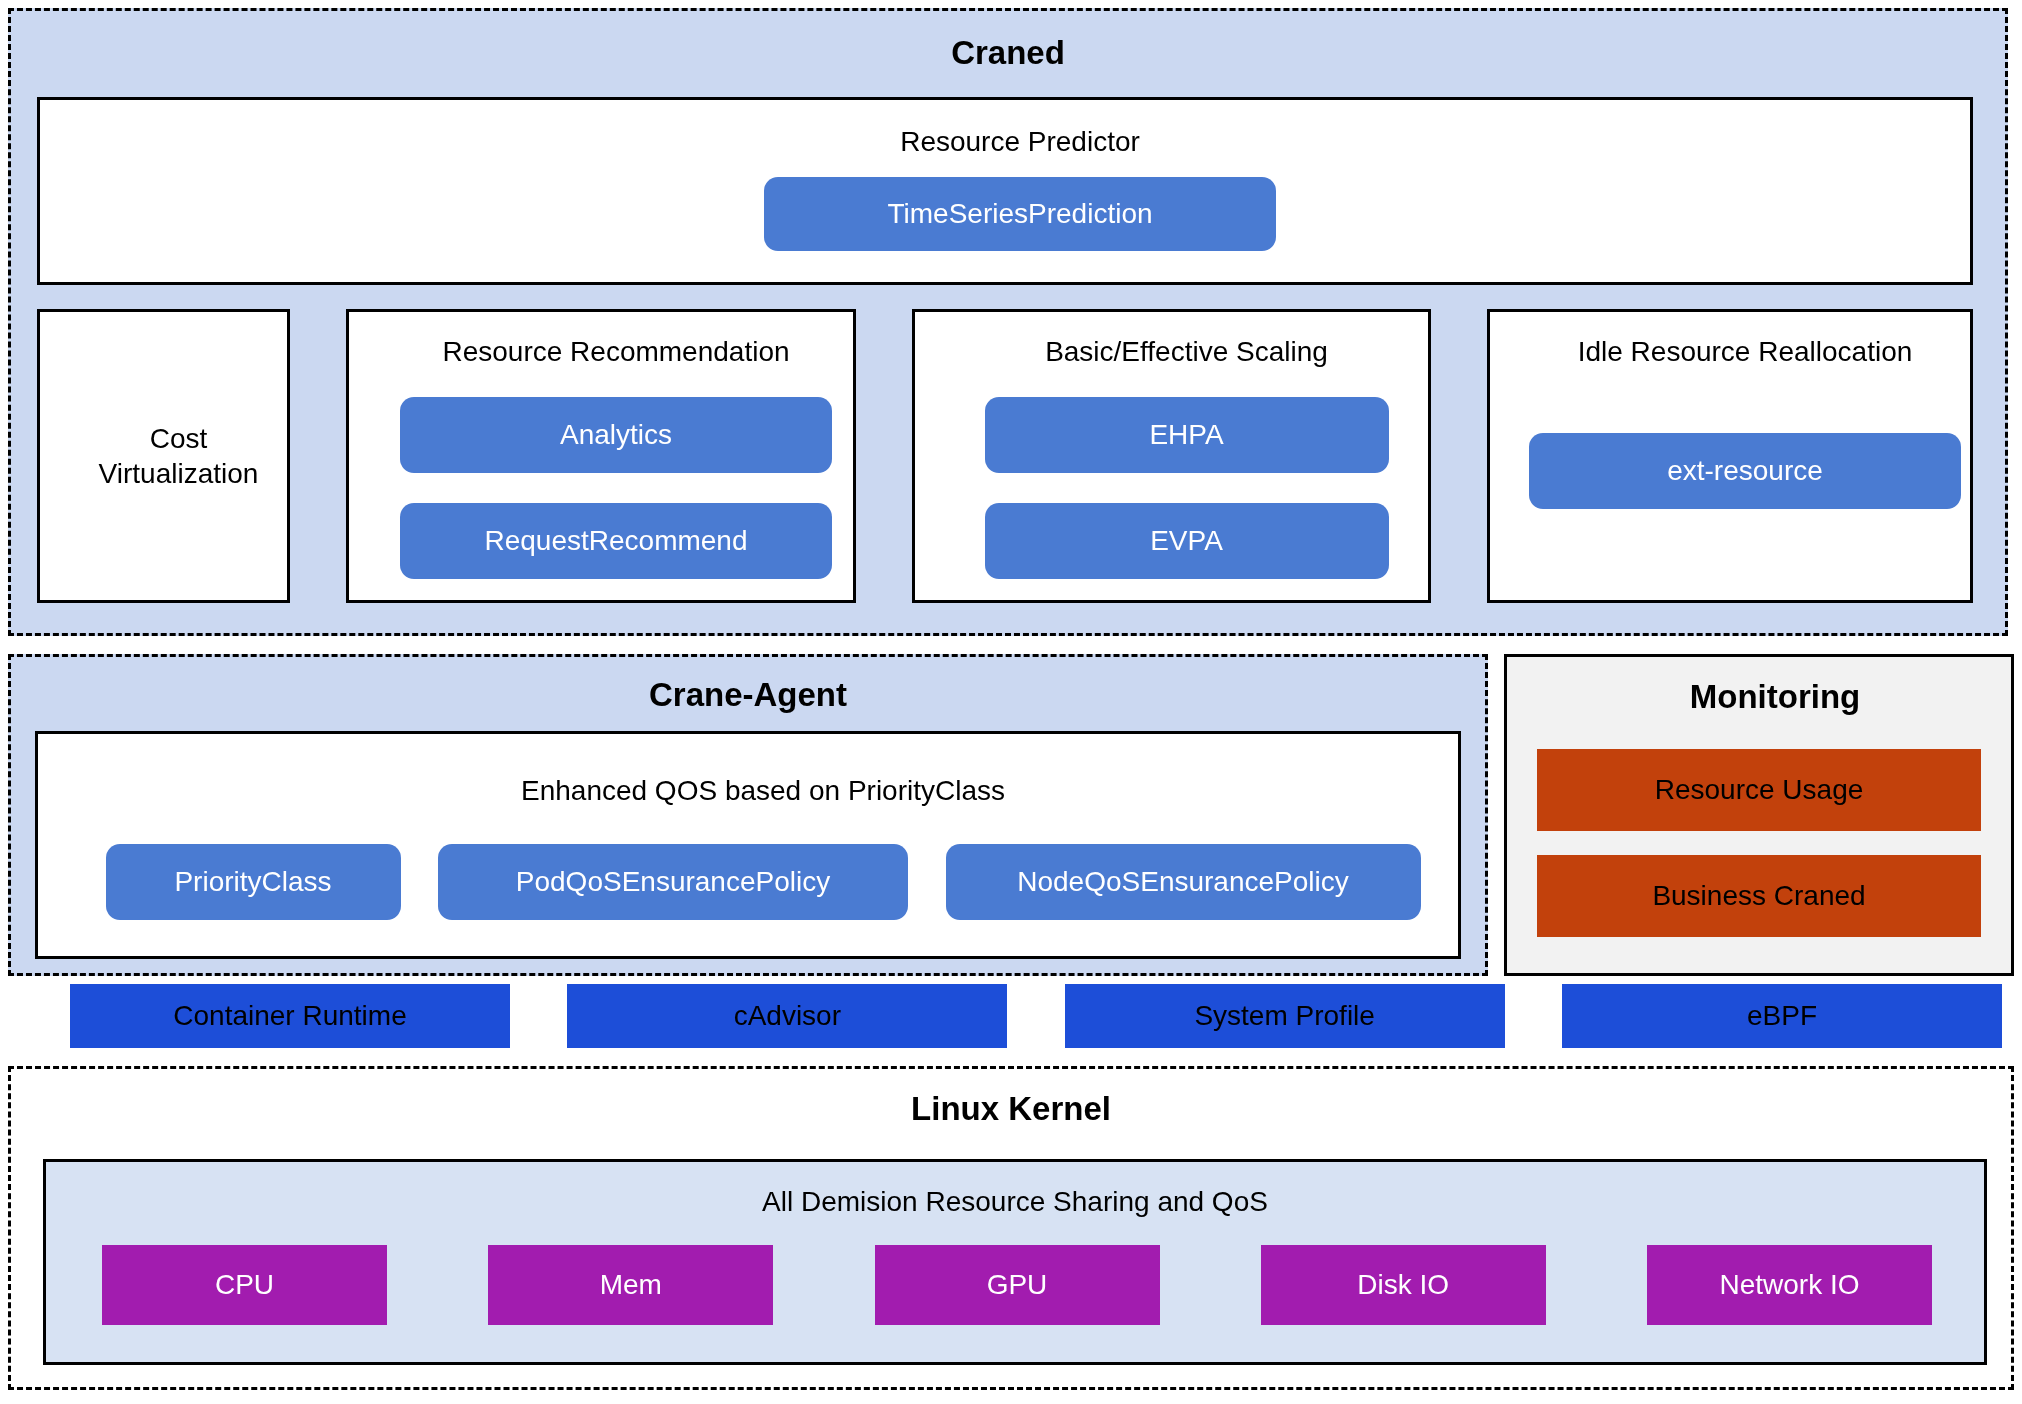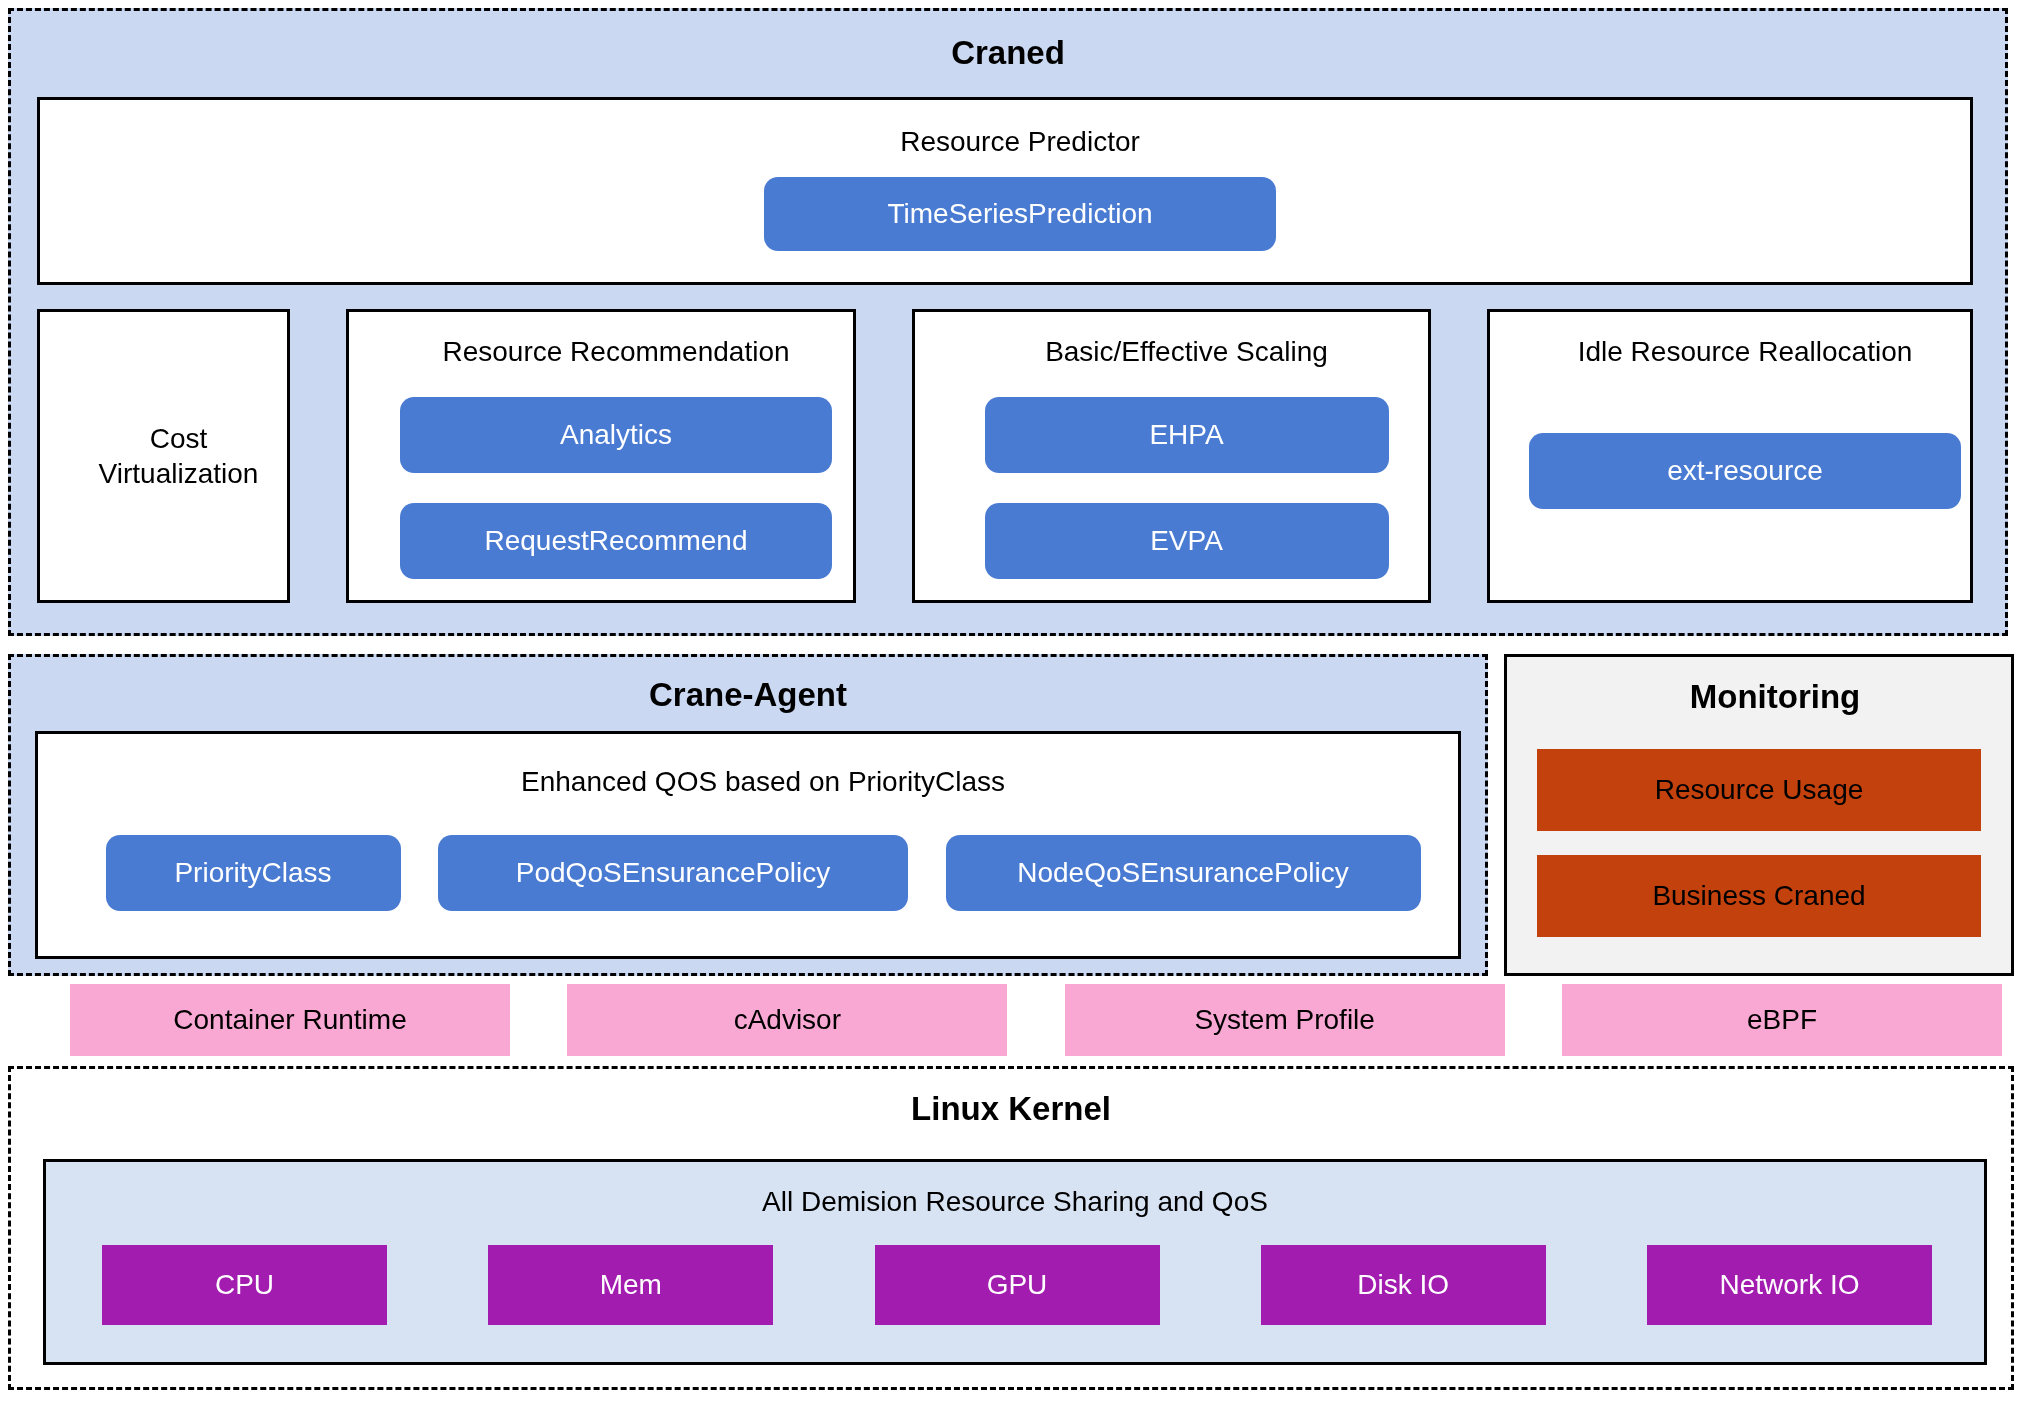--- a/index.html
+++ b/index.html
@@ -99,21 +99,21 @@
   }
   .crane-agent > .section-title { margin-top: 18px; }
   .qos-box {
     position: absolute;
     left: 24px; top: 74px; right: 24px;
     height: 228px;
     display: flex;
     flex-direction: column;
     align-items: center;
   }
-  .qos-box .box-title { margin-top: 30px; }
+  .qos-box .box-title { margin-top: 39px; }
   .qos-pills {
     width: 100%;
     margin-top: 36px;
     display: flex;
     justify-content: space-evenly;
     align-items: center;
   }
   .qos-pills .pill { height: 76px; }
   .pill-pc  { width: 295px; }
   .pill-pqep { width: 470px; }
@@ -143,22 +143,22 @@
 
   
   .collectors {
     position: absolute;
     left: 70px; top: 984px; right: 20px;
     height: 66px;
     display: flex;
     justify-content: space-between;
   }
   .collector {
-    width: 440px; height: 72px;
-    background: #f9a8d4;
+    width: 440px; height: 64px;
+    background: #1d4ed8;
     display: flex;
     align-items: center;
     justify-content: center;
     font-size: 28px;
   }
 
   
   .kernel {
     position: absolute;
     left: 8px; top: 1066px;

